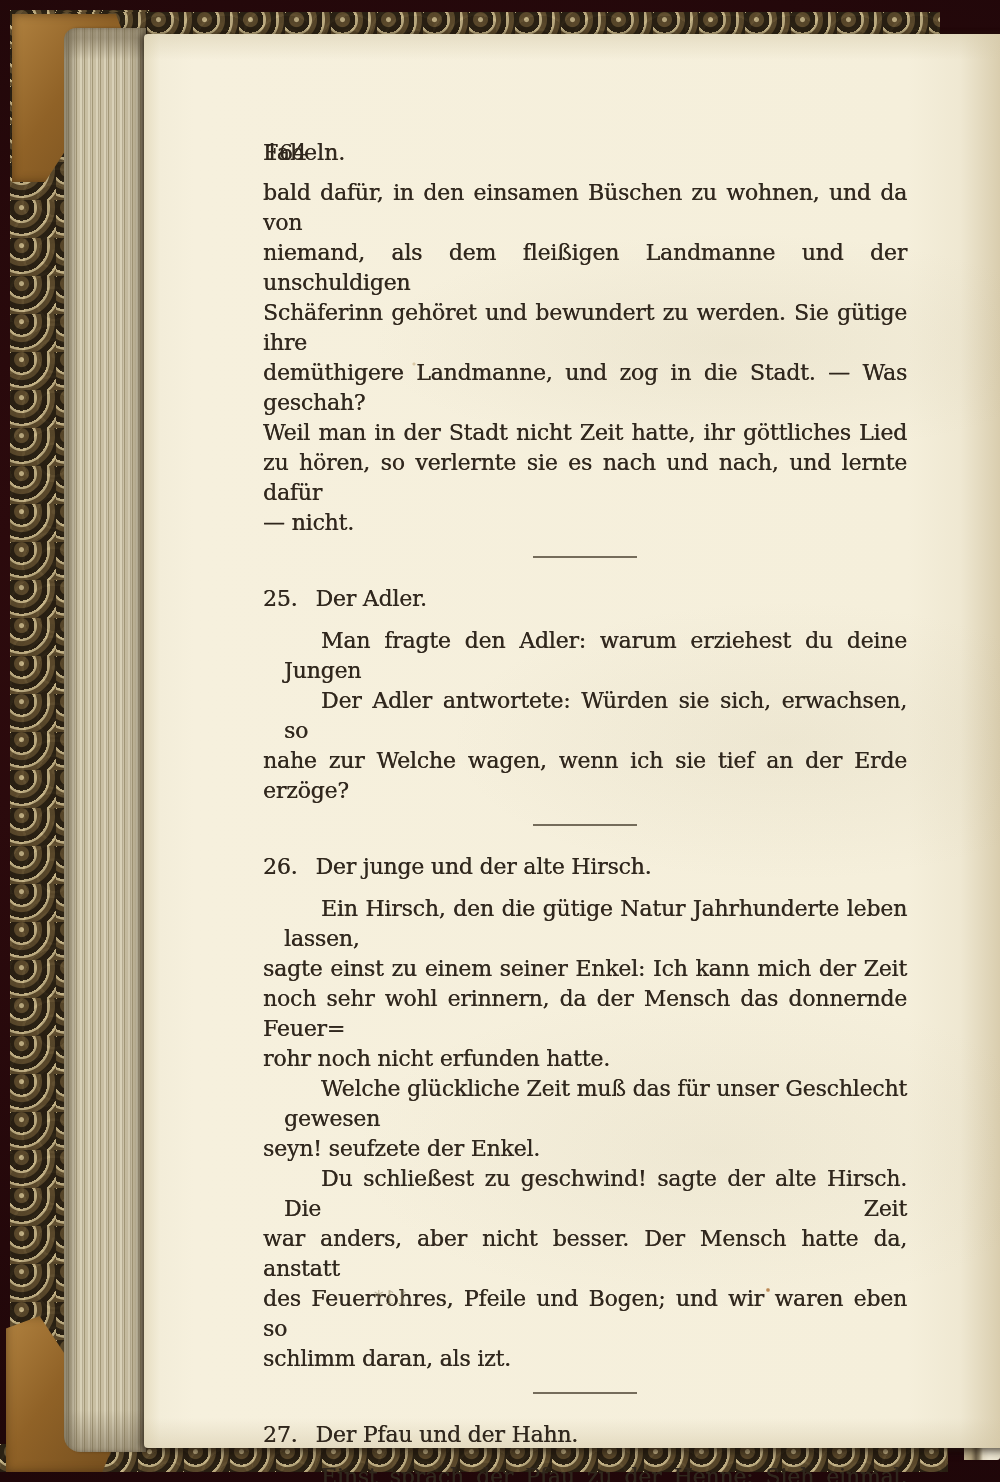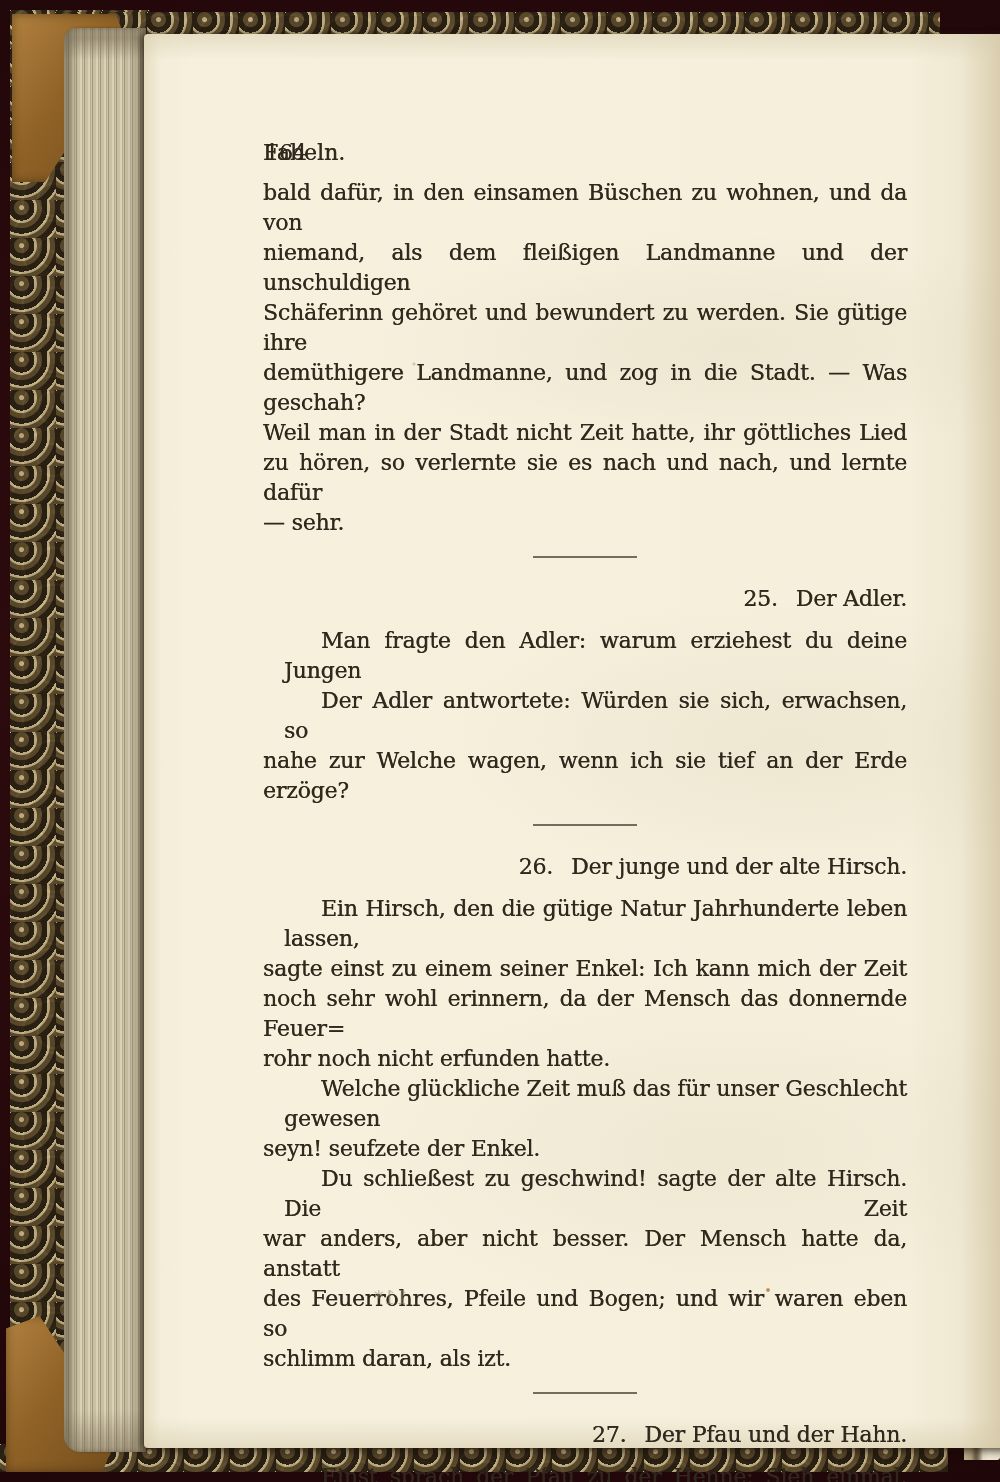--- a/index.html
+++ b/index.html
@@ -73,21 +73,21 @@
   .run-title{display:block; text-align:left;}
   .text-block{
     position:absolute; left:119px; top:144px; width:644px;
     font-size:22px; line-height:30px; letter-spacing:-.2px;
     text-shadow:.35px 0 0 rgba(48,39,29,.85);
   }
   .para{margin:0;}
   .line{text-align:justify; text-align-last:justify; white-space:normal;}
   .line.last{text-align-last:left;}
   .line.indent{text-indent:37px;margin-left:21px;}
-  .heading{text-align:right; margin:26px 0 12px;}
+  .heading{text-align:left; margin:26px 0 12px;}
   .sec-title{margin-left:18px;}
   .divider{width:104px; height:0; border-top:2px solid rgba(73,64,48,.75); margin:18px auto 0;}
   .ghost-sig{
     position:absolute; left:230px; top:1252px;
     transform:scaleX(-1); color:rgba(148,138,106,.55);
     font-size:19px; filter:blur(.4px);
   }
 </style>
 </head>
 <body>
@@ -107,21 +107,21 @@
       <span class="run-title">Fabeln.</span>
     </div>
     <div class="text-block">
         <div class="para">
           <div class="line">bald dafür, in den einsamen Büschen zu wohnen, und da von</div>
           <div class="line">niemand, als dem fleißigen Landmanne und der unschuldigen</div>
           <div class="line">Schäferinn gehöret und bewundert zu werden. Sie gütige ihre</div>
           <div class="line">demüthigere Landmanne, und zog in die Stadt. — Was geschah?</div>
           <div class="line">Weil man in der Stadt nicht Zeit hatte, ihr göttliches Lied</div>
           <div class="line">zu hören, so verlernte sie es nach und nach, und lernte dafür</div>
-          <div class="line last">— sehr.</div>
+          <div class="line last">— nicht.</div>
         </div>
         <div class="divider"></div>
         <div class="heading"><span class="sec-num">25.</span><span class="sec-title">Der Adler.</span></div>
         <div class="para">
           <div class="line indent">Man fragte den Adler: warum erziehest du deine Jungen</div>
         </div>
         <div class="para">
           <div class="line indent">Der Adler antwortete: Würden sie sich, erwachsen, so</div>
           <div class="line last">nahe zur Welche wagen, wenn ich sie tief an der Erde erzöge?</div>
         </div>

